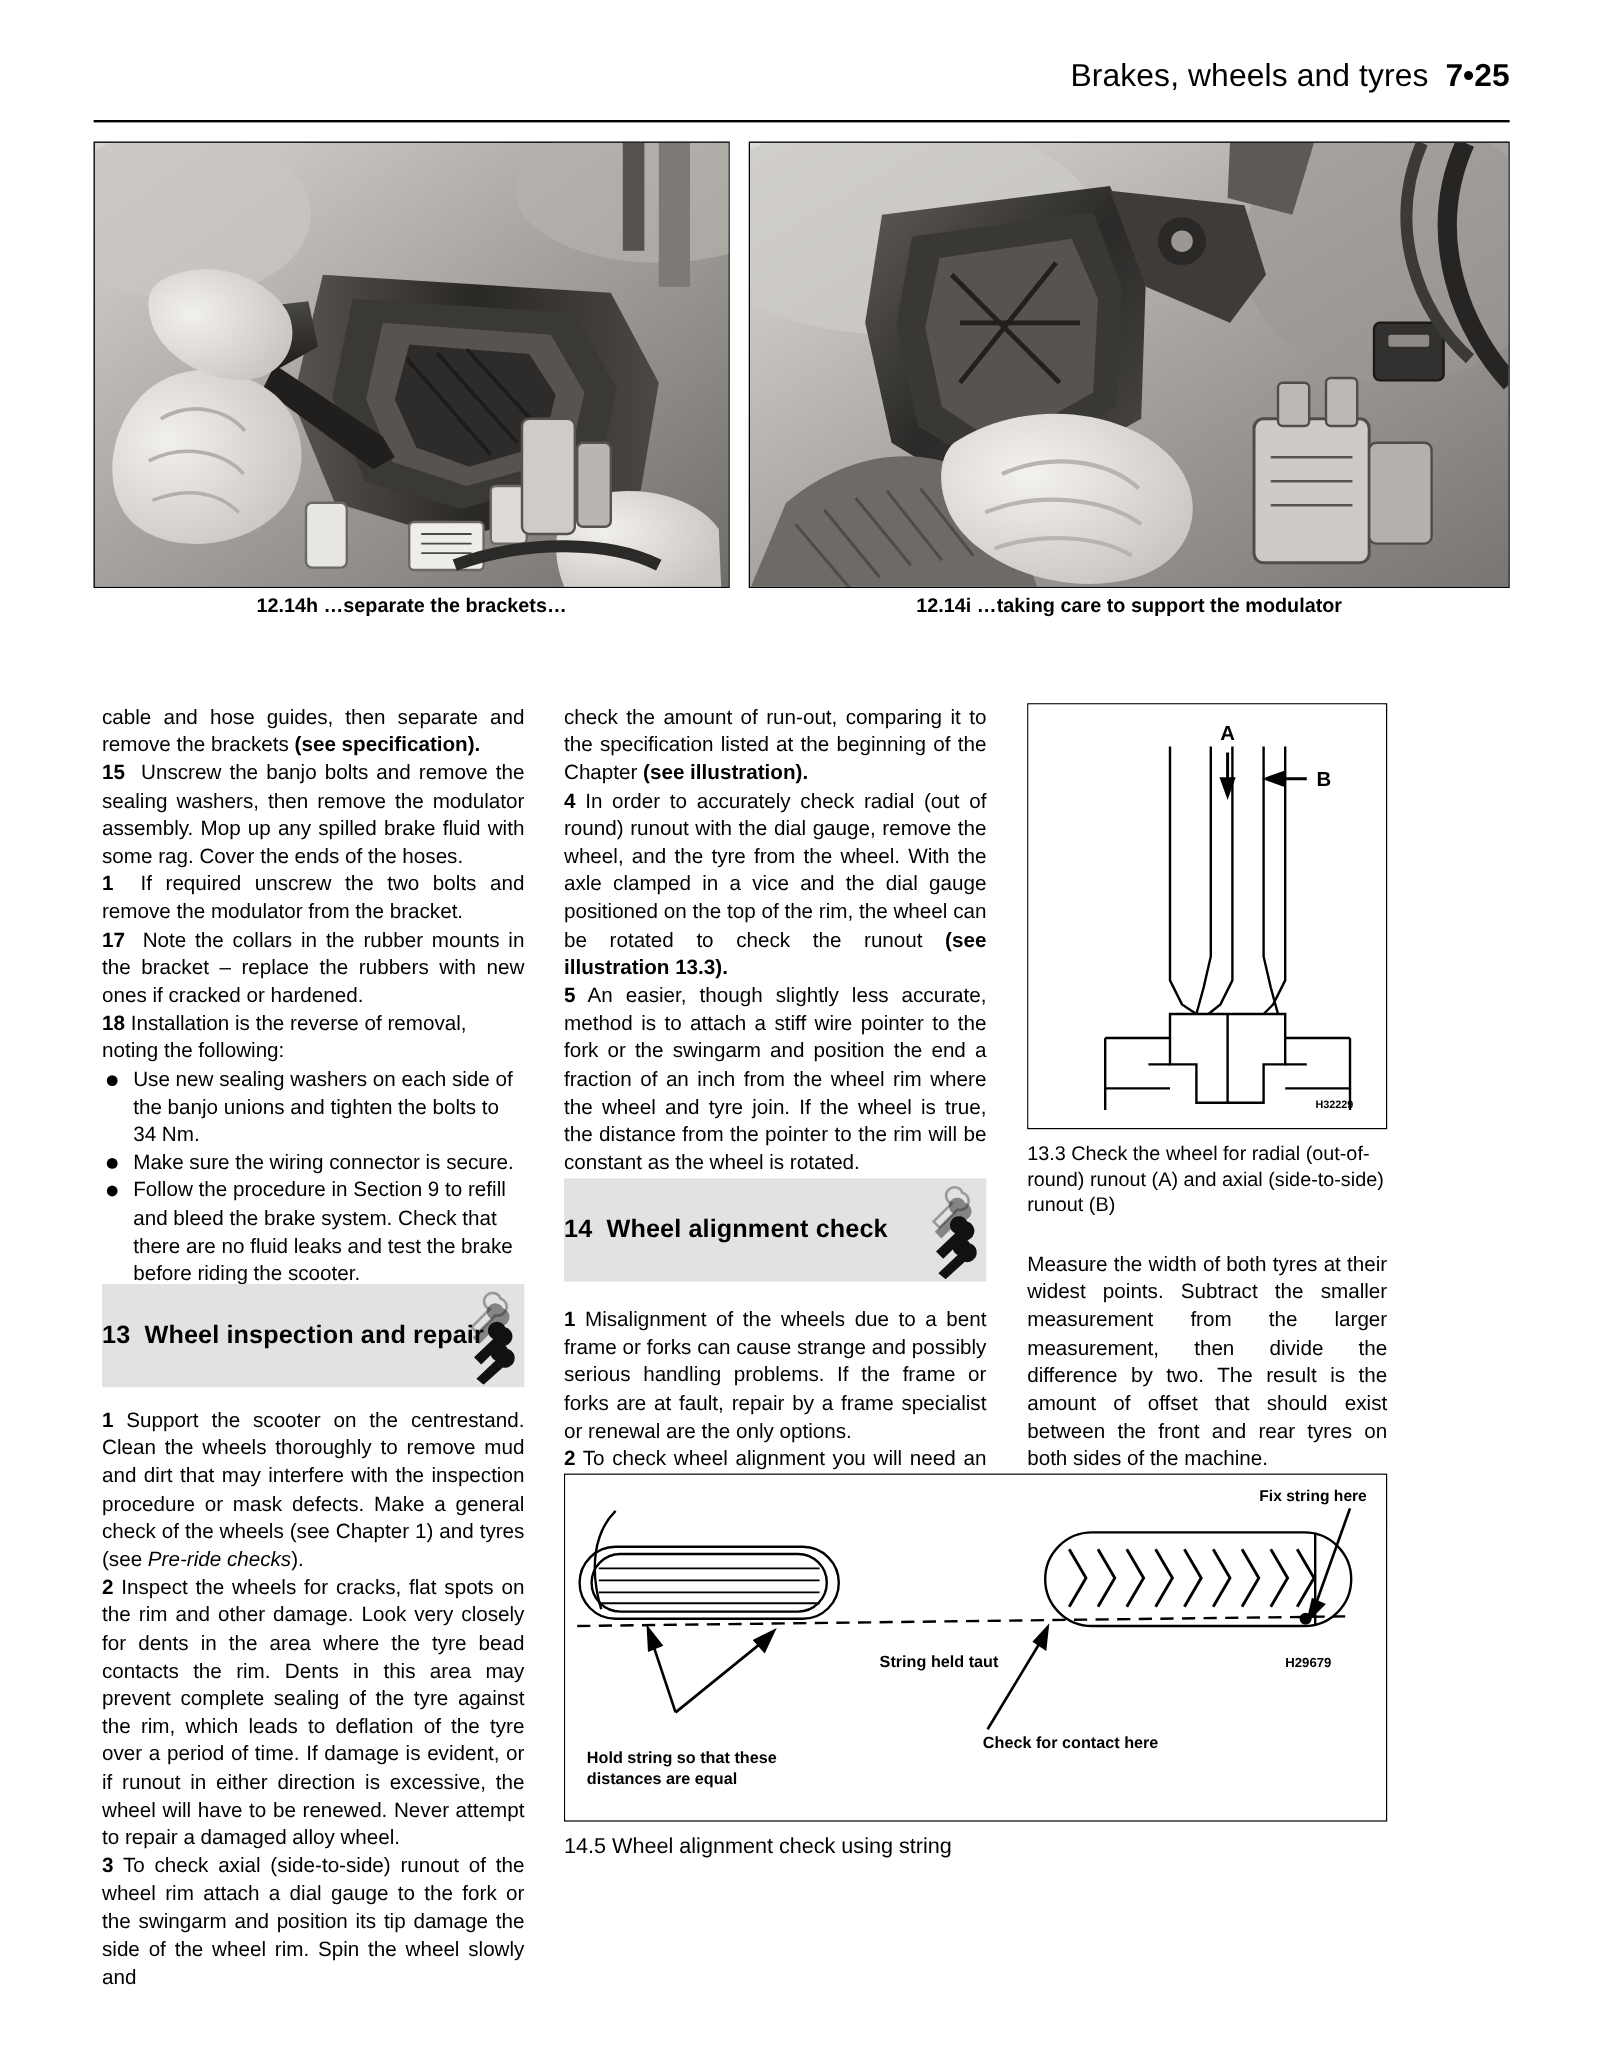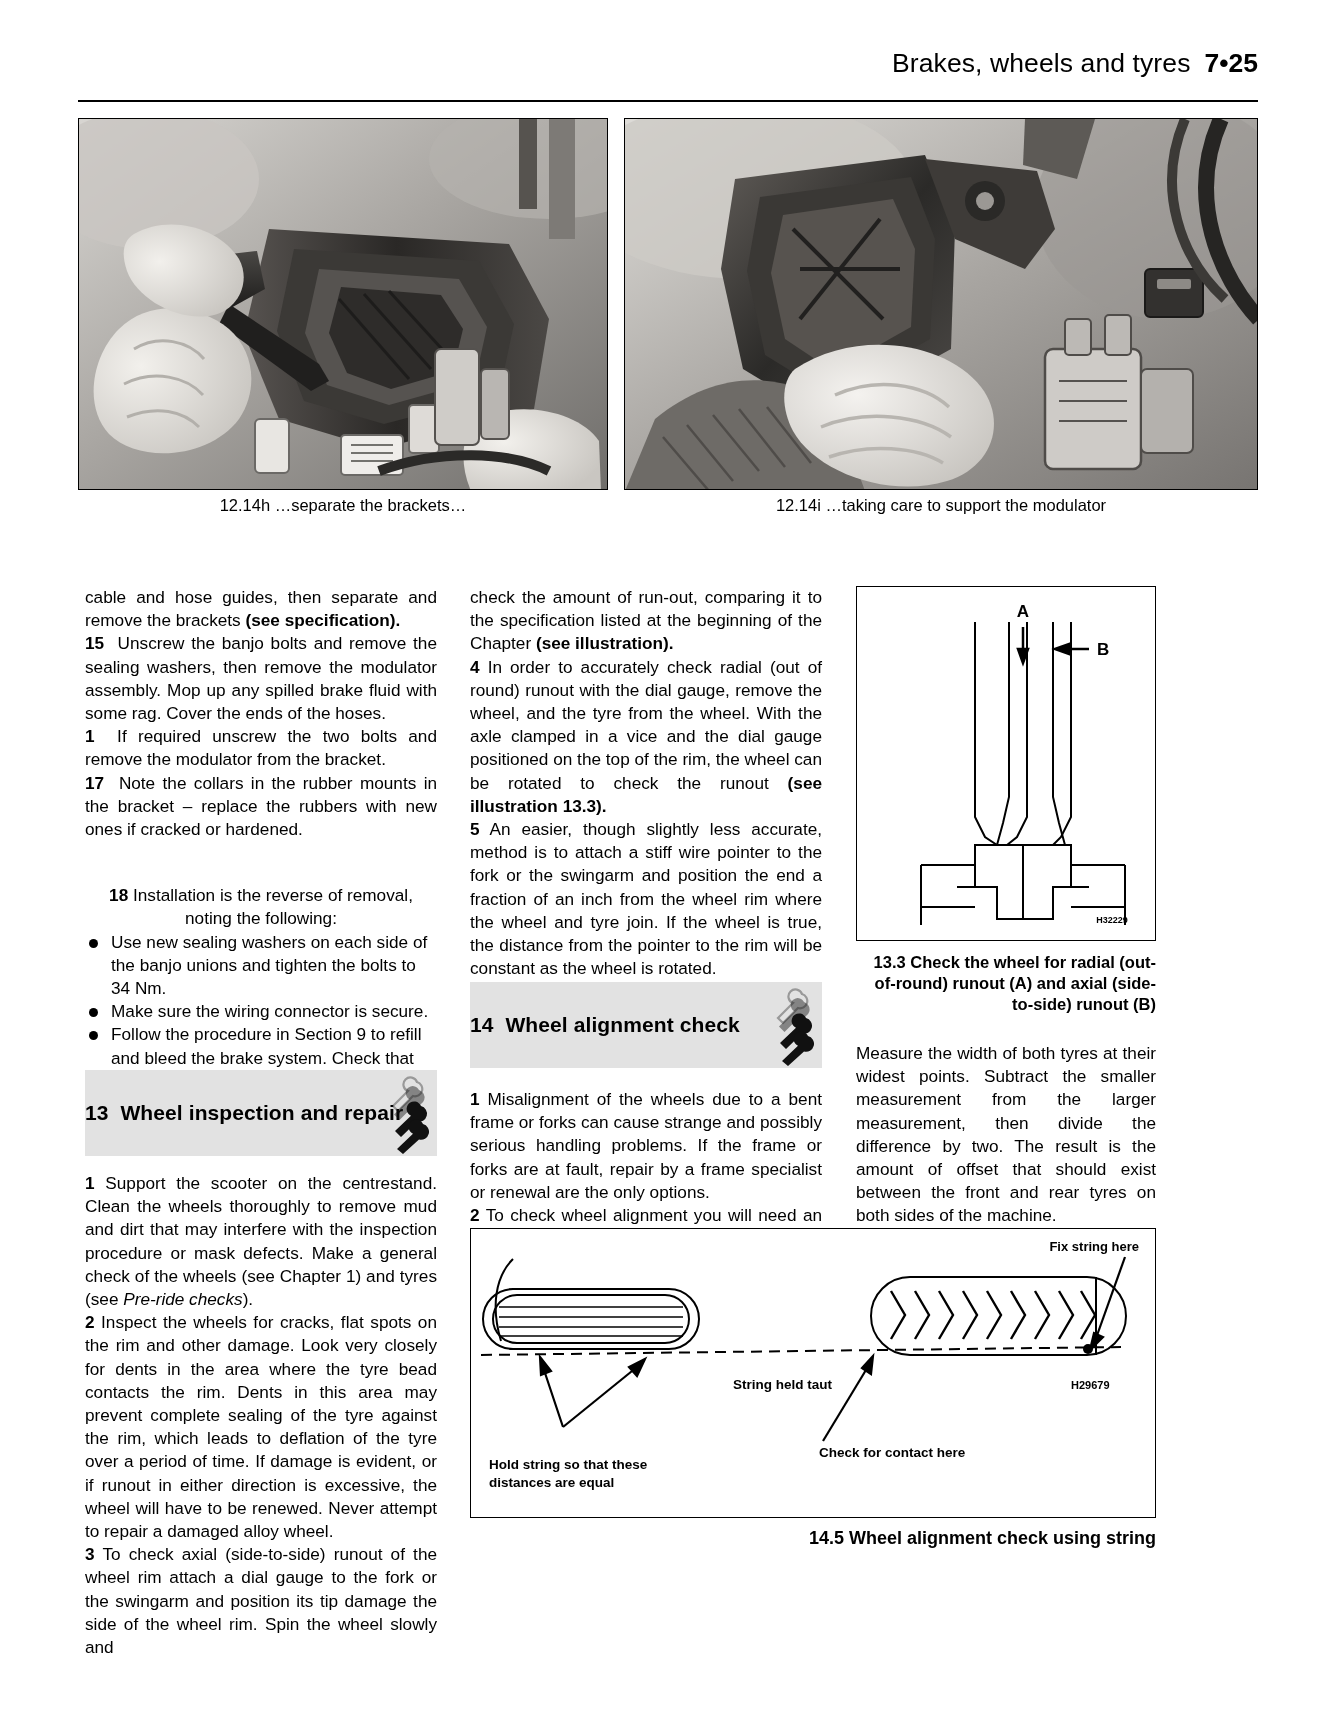--- a/index.html
+++ b/index.html
@@ -36,32 +36,32 @@
   .photo {
     position:absolute; top:0; height:372px;
     border:1.5px solid #000; overflow:hidden;
     background:#8f8f8f;
   }
   .photo.left { left:0; width:530px; }
   .photo.right { left:546px; width:634px; }
 
   .pcap-row { position:absolute; left:78px; top:496px; width:1180px; height:30px; }
   .pcap {
-    position:absolute; top:0; font-size:16.5px; font-weight:400; text-align:center;
+    position:absolute; top:0; font-size:16.5px; font-weight:700; text-align:center;
   }
   .pcap.left { left:0; width:530px; }
   .pcap.right { left:546px; width:634px; }
 
   
   .col { position:absolute; top:586px; font-size:17.2px; line-height:23.2px; }
   .col1 { left:85px; width:352px; }
   .col2 { left:470px; width:352px; }
 
   .col p { margin:0; text-align:justify; text-justify:inter-word; }
-  .col p.last { text-align:center;margin-top:43px; }
+  .col p.last { text-align:left; }
   .num { font-weight:700; }
   .b { font-weight:700; }
   .i { font-style:italic; }
 
   ul.bullets { list-style:none; margin:0; padding:0; }
   ul.bullets li {
     position:relative; padding-left:26px; margin:0;
     text-align:left;
   }
   ul.bullets li::before {
@@ -78,21 +78,21 @@
     font-size:21px; font-weight:700; letter-spacing:0.1px;
   }
   .sec-head .sec-num { font-weight:700; }
   .spanners {
     position:absolute; right:8px; top:6px; width:46px; height:78px;
   }
 
   
   .figbox { position:absolute; border:1.5px solid #000; background:#fff; }
   .figcap {
-    position:absolute; font-size:16.5px; font-weight:700; text-align:right;
+    position:absolute; font-size:16.5px; font-weight:400; text-align:left;
     line-height:21px;
   }
 </style>
 </head>
 <body>
 
 <div class="page">
 
   <div class="header">
     <span class="header-title">Brakes, wheels and tyres</span><span class="header-page">7•25</span>

